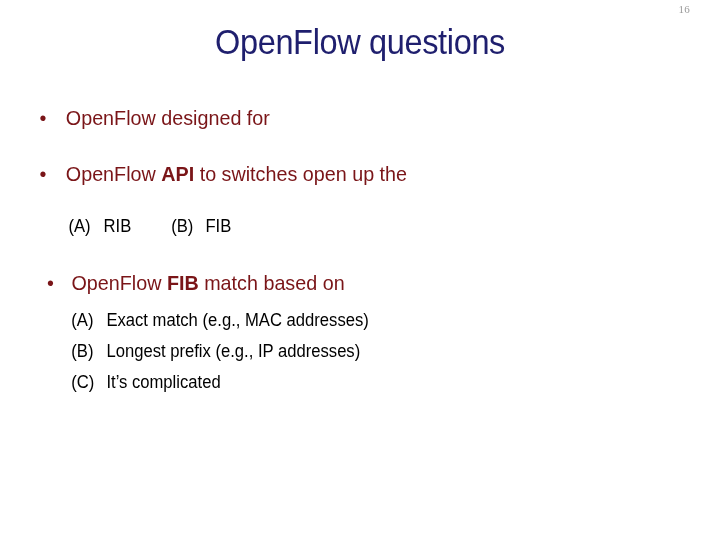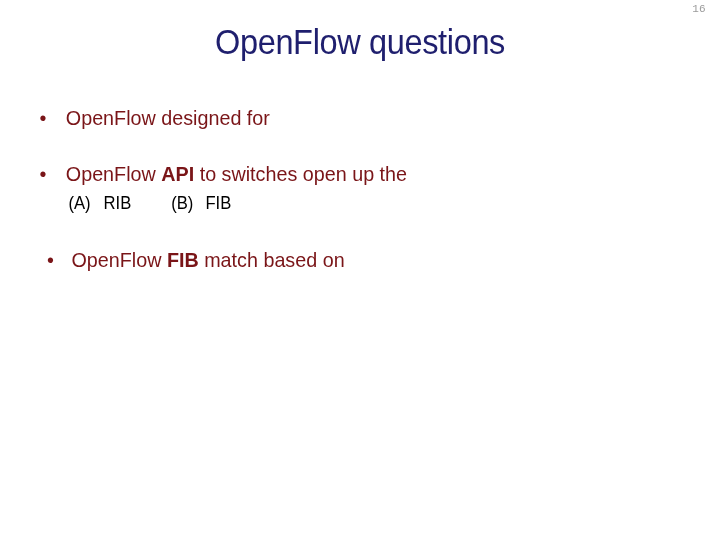--- a/index.html
+++ b/index.html
@@ -14,22 +14,22 @@
     background: #ffffff;
     overflow: hidden;
     font-family: "Liberation Sans", sans-serif;
     -webkit-font-smoothing: antialiased;
   }
 
   
   #page-number {
     position: absolute;
     top: 3px;
-    right: 14px;
-    font-family: Liberation Mono, monospace;
+    right: 30px;
+    font-family: Liberation Serif, serif;
     font-size: 11px;
     color: #9a9a9a;
     letter-spacing: 0.3px;
   }
 
   
   #slide-title {
     position: absolute;
     top: 22px;
     left: 0;
@@ -105,21 +105,21 @@
   .sub-item .txt { margin-left: 7px; }
 
   
   .sub-item.inline-pair .lbl2 {
     display: inline-block;
     margin-left: 42px;
     min-width: 30px;
   }
   .sub-item.inline-pair .txt2 { margin-left: 6px; }
 
-  .block.b2 .sub-list { margin-top: 0; }
+  .block.b2 .sub-list { margin-top: 23px; }
   .block.b3 .sub-list { margin-top: 8px; }
   .block.b3 .sub-item { padding-left: 75px; }
 </style>
 </head>
 <body>
 
 <div id="slide">
 
   <div id="page-number">16</div>
 
@@ -142,16 +142,27 @@
         <div class="sub-item inline-pair">
           <span class="lbl">(A)</span><span class="txt">RIB</span><span class="lbl2">(B)</span><span class="txt2">FIB</span>
         </div>
       </div>
     </div>
 
     <div class="block b3">
       <div class="bullet-line indent2">
         <span class="bullet-dot">•</span><span>OpenFlow </span><span class="bold-term">FIB</span><span> match based on</span>
       </div>
+      <div class="sub-list">
+        <div class="sub-item">
+          <span class="lbl">(A)</span><span class="txt">Exact match (e.g., MAC addresses)</span>
+        </div>
+        <div class="sub-item">
+          <span class="lbl">(B)</span><span class="txt">Longest prefix (e.g., IP addresses)</span>
+        </div>
+        <div class="sub-item">
+          <span class="lbl">(C)</span><span class="txt">It’s complicated</span>
+        </div>
+      </div>
     </div>
 
   </div>
 </div>
 
 </body></html>

